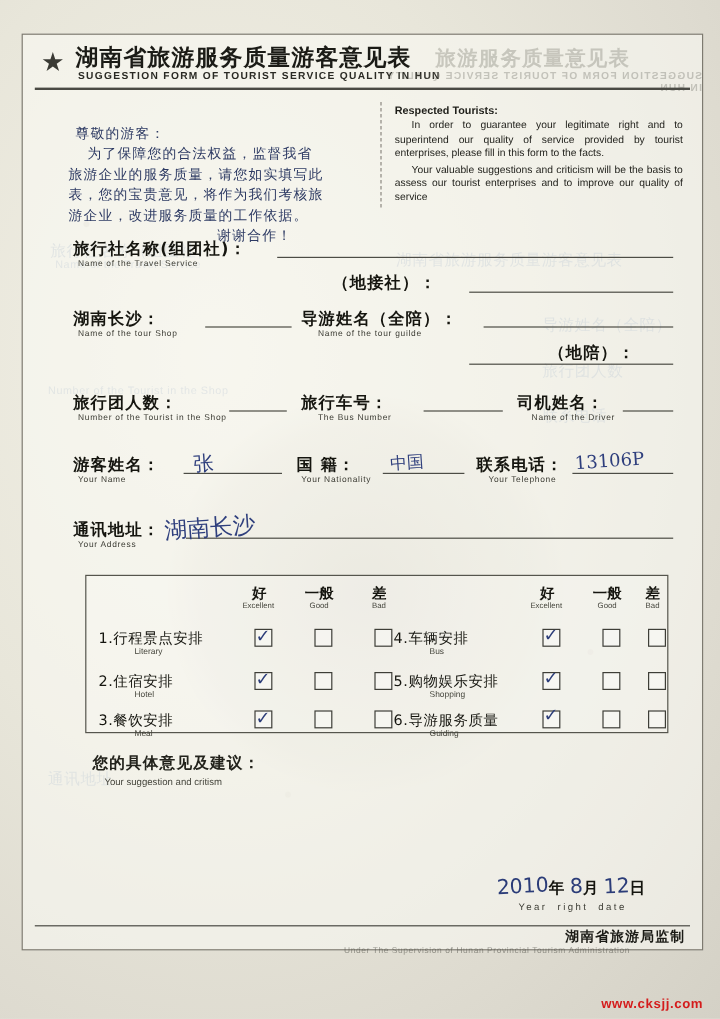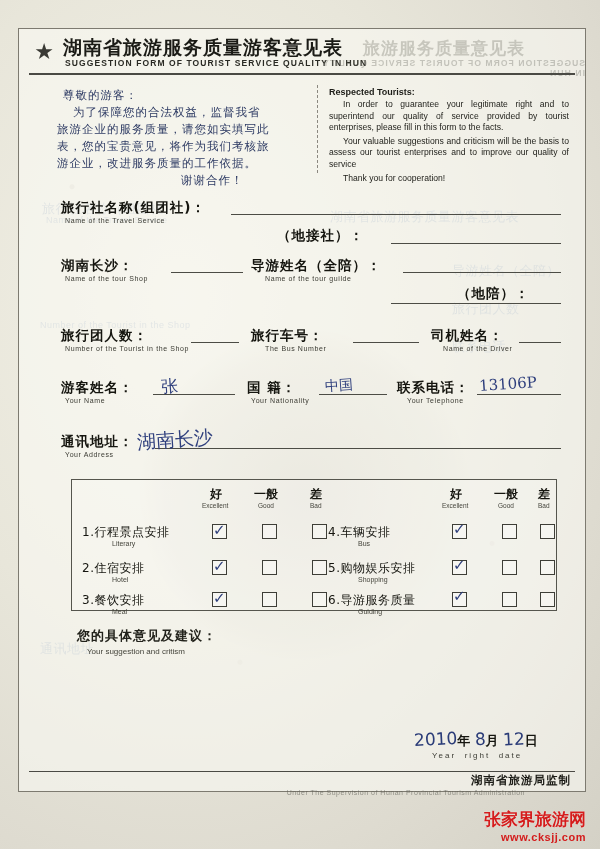--- a/index.html
+++ b/index.html
@@ -72,20 +72,21 @@
     transform:scaleX(-1);
   }
 
   
   .intro-l{position:absolute;left:30px;top:58px;width:255px;}
   .intro-r{position:absolute;left:310px;top:58px;width:240px;}
   .intro-divider{position:absolute;left:298px;top:56px;height:88px;border-left:1px dashed #8b8880;}
   .hw{
     font-family:"DejaVu Sans", sans-serif;
     color:#2d3a63;
+    margin-top:16px;
   }
   .hw-line{font-size:11.5px;line-height:17px;letter-spacing:1px;}
   .intro-en-title{font-size:9px;color:#1d1d18;font-weight:bold;margin-bottom:2px;}
   .intro-en{font-size:8.6px;color:#1d1d18;line-height:11.6px;text-align:justify;}
 
   
   .row{position:absolute;left:0;width:566px;}
   .lbl-cn{
     position:absolute;
     font-family:"DejaVu Sans", sans-serif;
@@ -205,21 +206,20 @@
       <div class="hw-line" style="margin-left:8px;">旅游企业的服务质量，请您如实填写此</div>
       <div class="hw-line" style="margin-left:8px;">表，您的宝贵意见，将作为我们考核旅</div>
       <div class="hw-line" style="margin-left:8px;">游企业，改进服务质量的工作依据。</div>
       <div class="hw-line" style="margin-left:132px;">谢谢合作！</div>
     </div>
 
     <div class="intro-r">
       <div class="intro-en-title">Respected Tourists:</div>
       <div class="intro-en" style="text-indent:14px;">In order to guarantee your legitimate right and to superintend our quality of service provided by tourist enterprises, please fill in this form to the facts.</div>
       <div class="intro-en" style="text-indent:14px;margin-top:2px;">Your valuable suggestions and criticism will be the basis to assess our tourist enterprises and to improve our quality of service</div>
-      <div class="intro-en" style="text-indent:14px;margin-top:2px;">Thank you for cooperation!</div>
     </div>
 
     <div class="row" style="top:170px;">
       <div class="lbl-cn" style="left:42px;top:0;">旅行社名称(组团社)：</div>
       <div class="lbl-en" style="left:46px;top:18px;">Name  of  the  Travel  Service</div>
       <div class="uline" style="left:212px;top:15px;width:330px;"></div>
       <div class="lbl-cn" style="left:258px;top:28px;">（地接社）：</div>
       <div class="uline" style="left:372px;top:44px;width:170px;"></div>
     </div>
 
@@ -345,16 +345,15 @@
         <span>Year</span>&nbsp;&nbsp;<span>right</span>&nbsp;&nbsp;<span>date</span>
       </div>
     </div>
 
     <div class="foot-rule"></div>
     <div class="foot-cn">湖南省旅游局监制</div>
     <div class="foot-en">Under The Supervision of Hunan Provincial Tourism Administration</div>
   </div>
 
   <div class="site">
-    <div class="site-cn">张家界旅游网</div>
     <div class="site-url">www.cksjj.com</div>
   </div>
 </div>
 
 </body></html>

